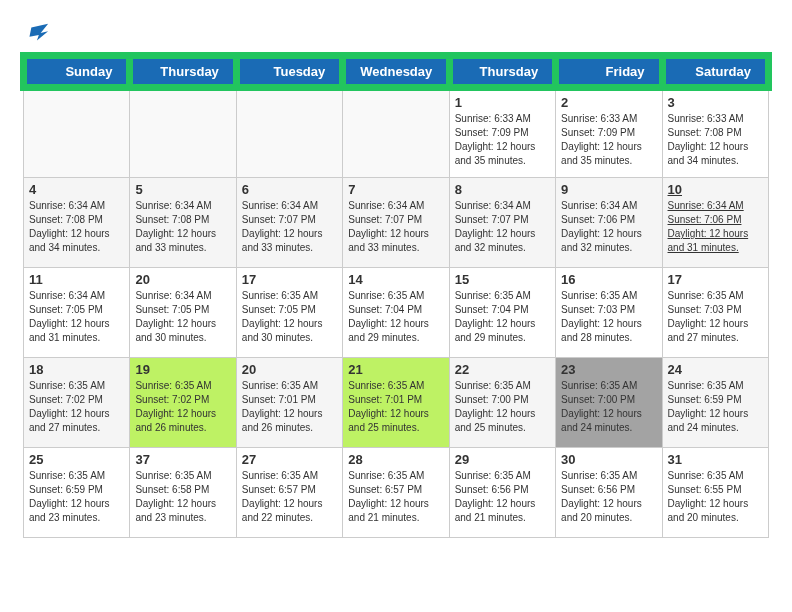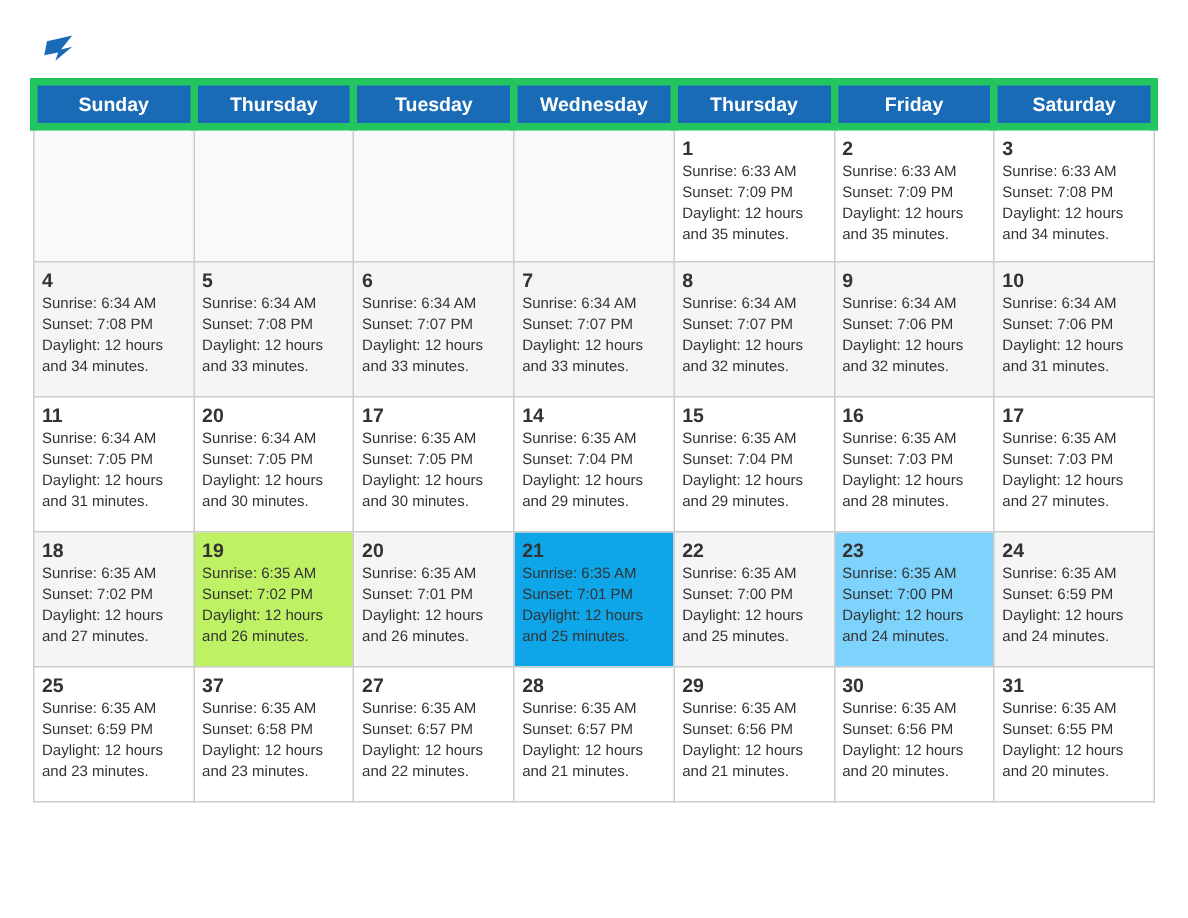--- a/index.html
+++ b/index.html
@@ -43,25 +43,25 @@
       color: #555;
     }
     .calendar {
       width: 100%;
       border-collapse: collapse;
       table-layout: fixed;
     }
     .calendar th {
       background-color: #1a6bb5;
       color: white;
-      text-align: center;
+      text-align: right;
       padding: 5px 14px;
       font-size: 13px;
       font-weight: bold;
-      border: 5px solid #22c55e;
+      border: 7px solid #22c55e;
     }
     .calendar td {
       border: 1px solid #ccc;
       vertical-align: top;
       padding: 4px 5px;
       height: 90px;
       background: #fff;
       font-size: 10.5px;
       color: #333;
     }
@@ -180,21 +180,21 @@
 Daylight: 12 hours
 and 32 minutes.</div>
         </td>
         <td style="background: rgb(245, 245, 245);">
           <div class="day-number">9</div>
           <div class="day-info" style="white-space: pre-line;">Sunrise: 6:34 AM
 Sunset: 7:06 PM
 Daylight: 12 hours
 and 32 minutes.</div>
         </td>
-        <td style="background: rgb(245, 245, 245);">
+        <td style="background: rgb(245, 245, 245); text-decoration: underline;">
           <div class="day-number">10</div>
           <div class="day-info" style="white-space: pre-line;">Sunrise: 6:34 AM
 Sunset: 7:06 PM
 Daylight: 12 hours
 and 31 minutes.</div>
         </td>
       </tr>
       <tr class="week-row">
         <td>
           <div class="day-number">11</div>
@@ -261,35 +261,35 @@
 Daylight: 12 hours
 and 26 minutes.</div>
         </td>
         <td style="background: rgb(245, 245, 245);">
           <div class="day-number">20</div>
           <div class="day-info" style="white-space: pre-line;">Sunrise: 6:35 AM
 Sunset: 7:01 PM
 Daylight: 12 hours
 and 26 minutes.</div>
         </td>
-        <td style="background: #0ea5e9;">
+        <td style="background: #bef264;">
           <div class="day-number">21</div>
           <div class="day-info" style="white-space: pre-line;">Sunrise: 6:35 AM
 Sunset: 7:01 PM
 Daylight: 12 hours
 and 25 minutes.</div>
         </td>
         <td style="background: rgb(245, 245, 245);">
           <div class="day-number">22</div>
           <div class="day-info" style="white-space: pre-line;">Sunrise: 6:35 AM
 Sunset: 7:00 PM
 Daylight: 12 hours
 and 25 minutes.</div>
         </td>
-        <td style="background: #7dd3fc; margin-left: 42px;">
+        <td style="background: #a3a3a3; margin-left: 42px;">
           <div class="day-number">23</div>
           <div class="day-info" style="white-space: pre-line;">Sunrise: 6:35 AM
 Sunset: 7:00 PM
 Daylight: 12 hours
 and 24 minutes.</div>
         </td>
         <td style="background: rgb(245, 245, 245);">
           <div class="day-number">24</div>
           <div class="day-info" style="white-space: pre-line;">Sunrise: 6:35 AM
 Sunset: 6:59 PM

